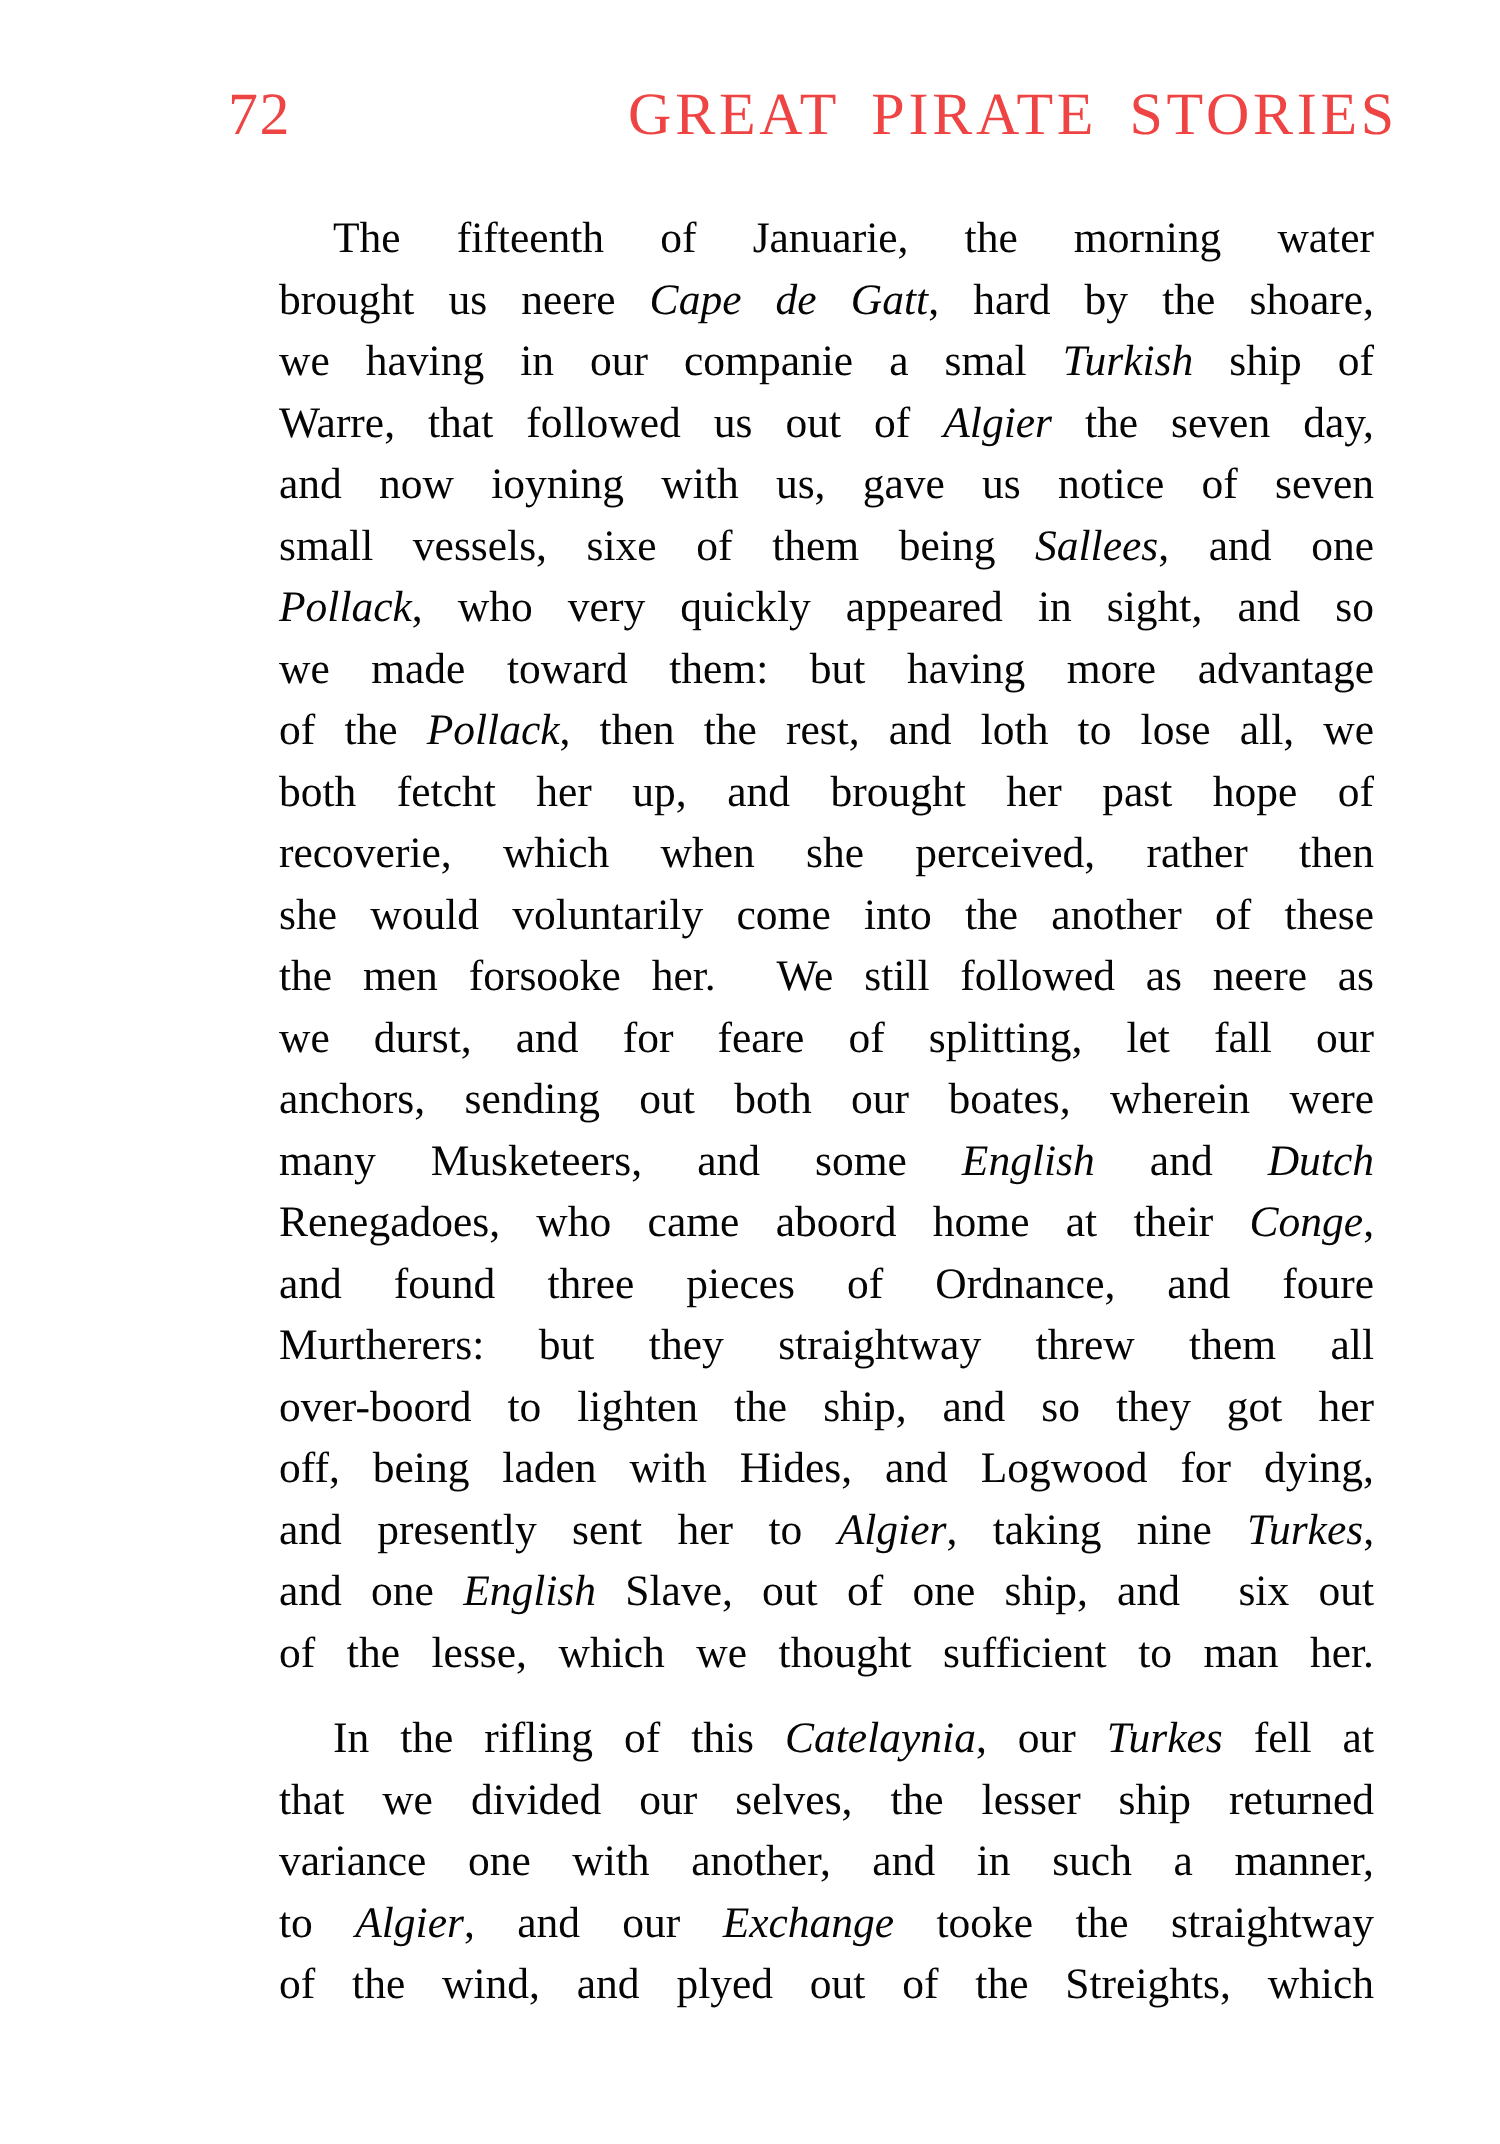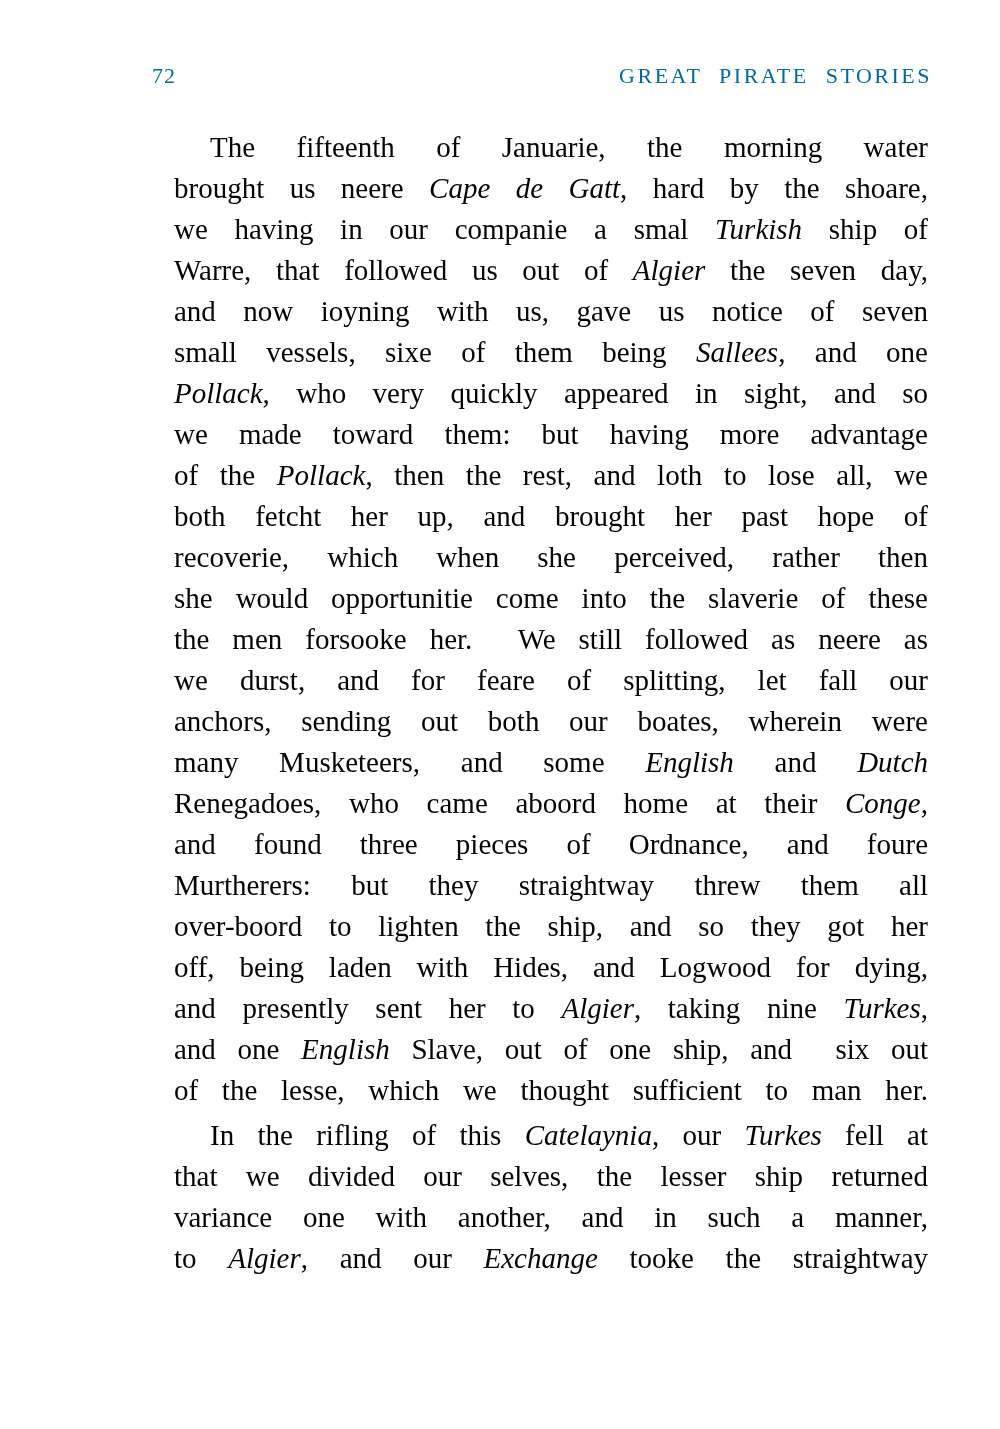--- a/index.html
+++ b/index.html
@@ -16,22 +16,22 @@
     font-family: "Liberation Serif", "DejaVu Serif", serif;
     overflow: hidden;
   }
   .page-header {
     position: absolute;
     top: 54px;
     left: 0;
     width: 1000px;
     height: 44px;
     line-height: 44px;
-    font-size: 22px;
-    color: #0369a1;
+    font-size: 40px;
+    color: #ef4444;
   }
   .page-number {
     position: absolute;
     left: 152px;
     top: 0;
     letter-spacing: 1px;
   }
   .running-title {
     position: absolute;
     left: 170px;
@@ -44,21 +44,21 @@
   .page-body {
     position: absolute;
     left: 170px;
     top: 123px;
     width: 762px;
     font-size: 29px;
     line-height: 41px;
     color: #050505;
   }
   .paragraph {
-    margin: 4px;
+    margin: 16px;
   }
   .line {
     text-align: justify;
     text-align-last: justify;
     height: 41px;
     overflow: visible;
     white-space: normal;
   }
   .line.indent {
     text-indent: 36px;
@@ -81,34 +81,35 @@
         <div class="line"><span>brought us neere </span><em>Cape de Gatt</em><span>, hard by the shoare,</span></div>
         <div class="line"><span>we having in our companie a smal </span><em>Turkish</em><span> ship of</span></div>
         <div class="line"><span>Warre, that followed us out of </span><em>Algier</em><span> the seven day,</span></div>
         <div class="line"><span>and now ioyning with us, gave us notice of seven</span></div>
         <div class="line"><span>small vessels, sixe of them being </span><em>Sallees</em><span>, and one</span></div>
         <div class="line"><em>Pollack</em><span>, who very quickly appeared in sight, and so</span></div>
         <div class="line"><span>we made toward them: but having more advantage</span></div>
         <div class="line"><span>of the </span><em>Pollack</em><span>, then the rest, and loth to lose all, we</span></div>
         <div class="line"><span>both fetcht her up, and brought her past hope of</span></div>
         <div class="line"><span>recoverie, which when she perceived, rather then</span></div>
-        <div class="line"><span>she would opportunitie come into the slaverie of these</span></div>
+        <div class="line"><span>she would voluntarily come into the another of these</span></div>
         <div class="line"><span>the men forsooke her.&nbsp; We still followed as neere as</span></div>
         <div class="line"><span>we durst, and for feare of splitting, let fall our</span></div>
         <div class="line"><span>anchors, sending out both our boates, wherein were</span></div>
         <div class="line"><span>many Musketeers, and some </span><em>English</em><span> and </span><em>Dutch</em></div>
         <div class="line"><span>Renegadoes, who came aboord home at their </span><em>Conge</em><span>,</span></div>
         <div class="line"><span>and found three pieces of Ordnance, and foure</span></div>
         <div class="line"><span>Murtherers: but they straightway threw them all</span></div>
         <div class="line"><span>over-boord to lighten the ship, and so they got her</span></div>
         <div class="line"><span>off, being laden with Hides, and Logwood for dying,</span></div>
         <div class="line"><span>and presently sent her to </span><em>Algier</em><span>, taking nine </span><em>Turkes</em><span>,</span></div>
         <div class="line"><span>and one </span><em>English</em><span> Slave, out of one ship, and&nbsp; six out</span></div>
         <div class="line"><span>of the lesse, which we thought sufficient to man her.</span></div>
       </div>
       <div class="paragraph">
         <div class="line indent"><span>In the rifling of this </span><em>Catelaynia</em><span>, our </span><em>Turkes</em><span> fell at</span></div>
         <div class="line"><span>that we divided our selves, the lesser ship returned</span></div>
         <div class="line"><span>variance one with another, and in such a manner,</span></div>
         <div class="line"><span>to </span><em>Algier</em><span>, and our </span><em>Exchange</em><span> tooke the straightway</span></div>
+        <div class="line"><span>of the wind, and plyed out of the Streights, which</span></div>
       </div>
     </main>
 </div>
 
 </body></html>

